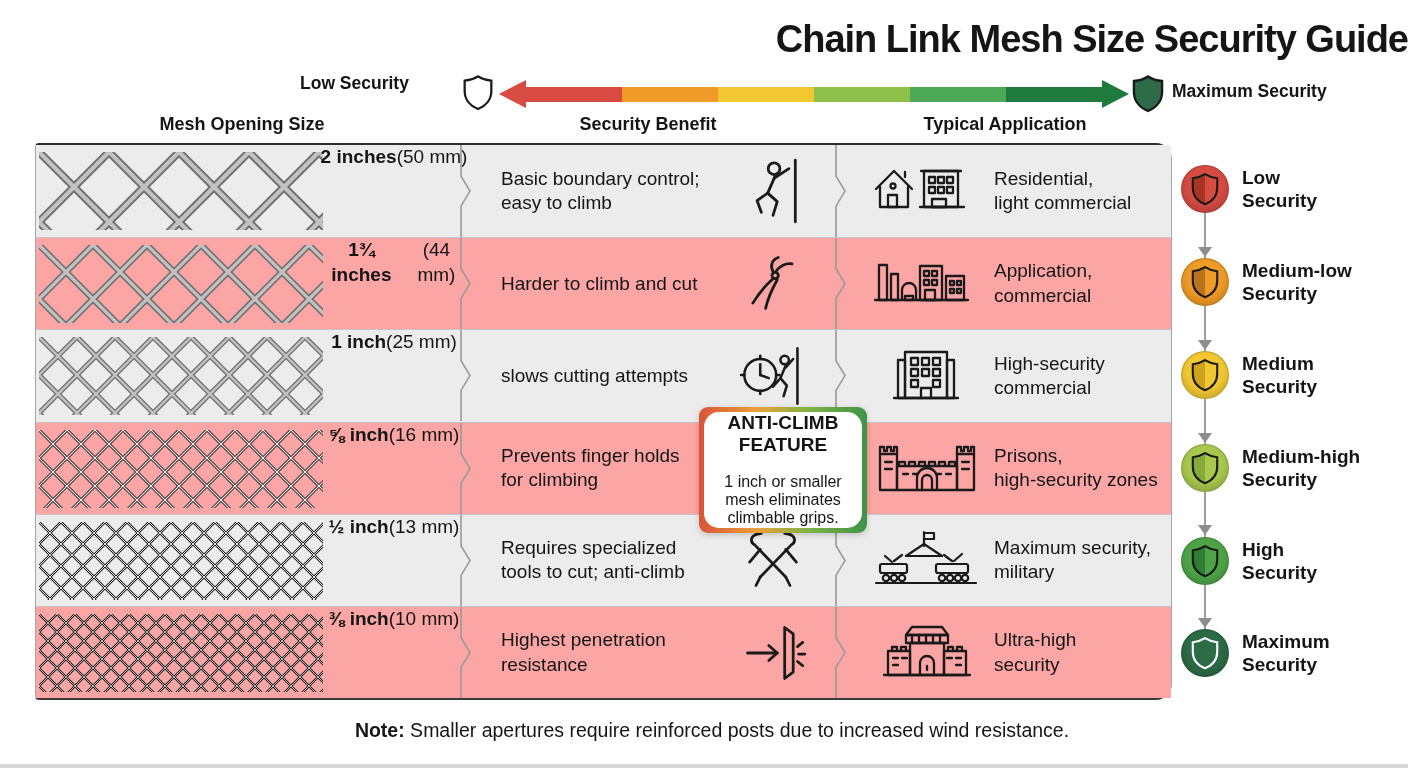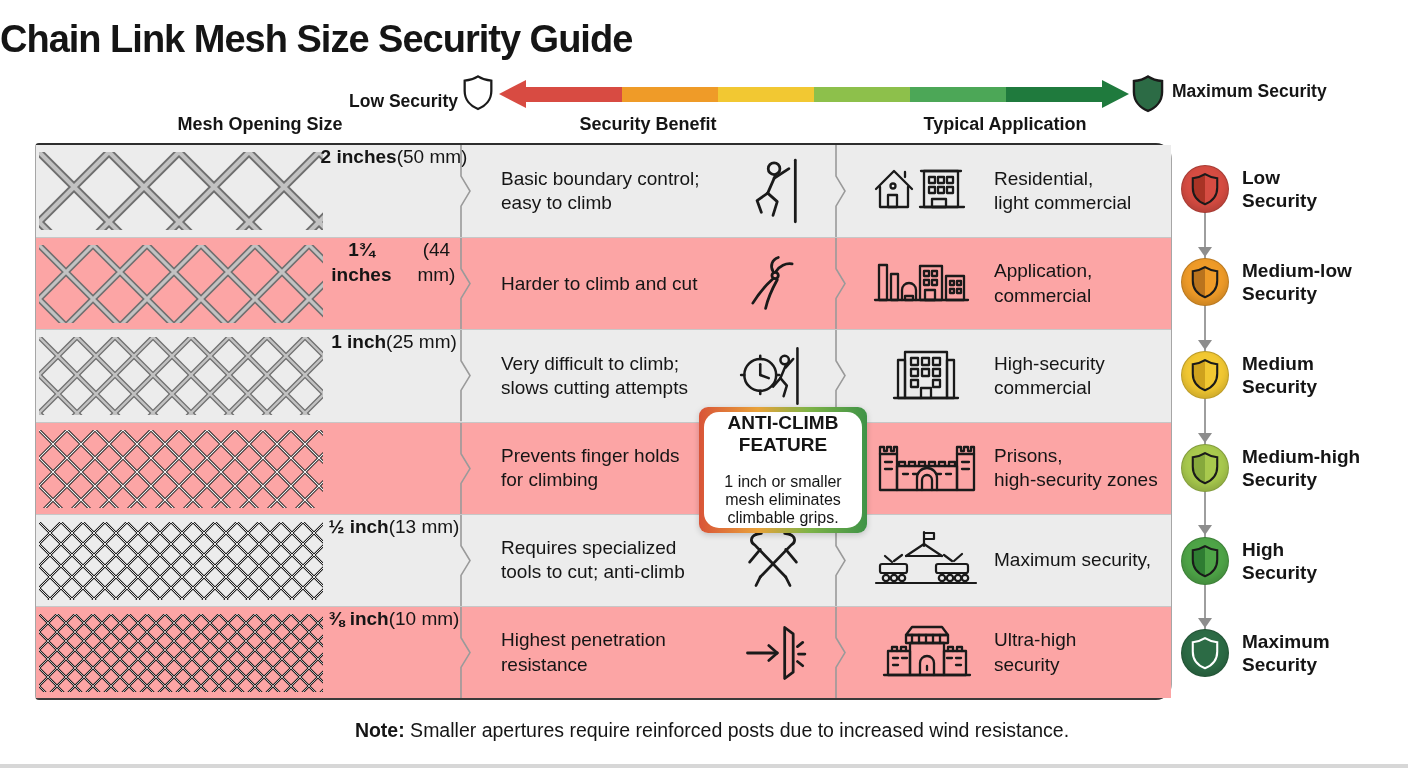--- a/index.html
+++ b/index.html
@@ -1,20 +1,20 @@
 <!DOCTYPE html>
 <html><head>
 <meta charset="utf-8">
 <style>
   html,body{margin:0;padding:0;}
   body{width:1408px;height:768px;background:#ffffff;font-family:"Liberation Sans",sans-serif;color:#151515;position:relative;overflow:hidden;}
   .abs{position:absolute;}
   
-  .title{left:0;right:0;top:18px;text-align:left;font-size:38px;font-weight:bold;letter-spacing:-1px;}
-  .scale-label-left{left:300px;top:91px;width:158px;text-align:right;font-size:17.5px;font-weight:bold;}
+  .title{left:0;right:0;top:18px;text-align:right;font-size:38px;font-weight:bold;letter-spacing:-1px;}
+  .scale-label-left{left:300px;top:73px;width:158px;font-size:17.5px;font-weight:bold;}
   .scale-label-right{left:1172px;top:81px;width:220px;font-size:17.5px;font-weight:bold;}
   .scale-shield{top:75px;}
   .scale-arrow{left:499px;top:80px;width:630px;height:28px;display:flex;align-items:center;}
   .ah{width:0;height:0;border-top:14px solid transparent;border-bottom:14px solid transparent;}
   .ah-left{border-right:27px solid #d84b42;}
   .ah-right{border-left:27px solid #1f7a3d;}
   .scale-body{flex:1;height:15px;}
   
   .col-head{top:114px;width:320px;text-align:center;font-size:18px;font-weight:bold;}
   
@@ -60,21 +60,21 @@
 <div class="abs scale-arrow">
   <div class="ah ah-left" style="border-right-color: rgb(216, 75, 66);"></div>
   <div class="scale-body" style="background: linear-gradient(90deg, rgb(216, 75, 66) 0%, rgb(216, 75, 66) 16.67%, rgb(239, 155, 40) 16.67%, rgb(239, 155, 40) 33.33%, rgb(242, 200, 50) 33.33%, rgb(242, 200, 50) 50%, rgb(141, 192, 75) 50%, rgb(141, 192, 75) 66.67%, rgb(76, 167, 87) 66.67%, rgb(76, 167, 87) 83.33%, rgb(31, 122, 61) 83.33%, rgb(31, 122, 61) 100%);"></div>
   <div class="ah ah-right" style="border-left-color: rgb(31, 122, 61);"></div>
 </div>
 <svg class="abs scale-shield" style="left:1131px;" width="34" height="38" viewBox="0 0 24 27">
   <path d="M12 1 C9.2 2.8 5.6 3.9 2 4.3 L2 12 C2 18.4 6.2 23.2 12 25.5 C17.8 23.2 22 18.4 22 12 L22 4.3 C18.4 3.9 14.8 2.8 12 1 Z" fill="#2c6b45" stroke="#1a1a1a" stroke-width="1.7"></path>
 </svg>
 <div class="abs scale-label-right">Maximum Security</div>
 
-<div class="abs col-head" style="left:100px;">Mesh Opening Size</div>
+<div class="abs col-head" style="left:82px;">Mesh Opening Size</div>
 <div class="abs col-head" style="left:488px;">Security Benefit</div>
 <div class="abs col-head" style="left:845px;">Typical Application</div>
 
 <div class="abs table">
 
   <div class="row shade">
     <div class="mesh">
       <svg width="284" height="78">
           <defs>
             <pattern id="m1" width="70" height="70" patternUnits="userSpaceOnUse">
@@ -208,21 +208,20 @@
         </svg>
     </div>
     <div class="sizebox">
       <div class="size-in">1 inch</div>
       <div class="size-mm">(25 mm)</div>
     </div>
     <svg class="chev chev1" viewBox="0 0 26 92" preserveAspectRatio="none">
         <path d="M13 0 V31 L22 46 L13 61 V92" fill="none" stroke="#9a9a9a" stroke-width="1.6"></path>
       </svg>
     <div class="benefit">
-      <div>Very difficult to climb;</div>
       <div>slows cutting attempts</div>
     </div>
     <div class="bicon">
       <svg width="68" height="68" viewBox="0 0 64 64" fill="none" stroke="#1a1a1a" stroke-width="2.4" stroke-linecap="round" stroke-linejoin="round">
         <circle cx="20" cy="31" r="15"></circle>
           <path d="M20 31 V21"></path>
           <path d="M20 31 L28 34"></path>
           <path d="M20 16 V13 M35 31 H38 M20 46 V49 M5 31 H2"></path>
         <path d="M55 6 V58"></path>
           <circle cx="43" cy="17" r="4"></circle>
@@ -262,20 +261,24 @@
     <div class="mesh">
       <svg width="284" height="78">
           <defs>
             <pattern id="m4" width="28" height="28" patternUnits="userSpaceOnUse">
               <path d="M0 0 L28 28 M28 0 L0 28" stroke="#1c1c1c" stroke-width="3"></path>
               <path d="M0 0 L28 28 M28 0 L0 28" stroke="#fafafa" stroke-width="1.1"></path>
             </pattern>
           </defs>
           <rect width="284" height="78" fill="url(#m4)"></rect>
         </svg>
+    </div>
+    <div class="sizebox">
+      <div class="size-in">⅝ inch</div>
+      <div class="size-mm">(16 mm)</div>
     </div>
     <svg class="chev chev1" viewBox="0 0 26 92" preserveAspectRatio="none">
         <path d="M13 0 V31 L22 46 L13 61 V92" fill="none" stroke="#9a9a9a" stroke-width="1.6"></path>
       </svg>
     <div class="benefit">
       <div>Prevents finger holds</div>
       <div>for climbing</div>
     </div>
     <svg class="chev chev2" viewBox="0 0 26 92" preserveAspectRatio="none">
         <path d="M13 0 V31 L22 46 L13 61 V92" fill="none" stroke="#9a9a9a" stroke-width="1.6"></path>
@@ -355,20 +358,21 @@
           <rect x="64" y="36" width="32" height="9" rx="2"></rect>
           <circle cx="70" cy="50" r="3.2"></circle>
           <circle cx="78" cy="50" r="3.2"></circle>
           <circle cx="86" cy="50" r="3.2"></circle>
           <circle cx="93" cy="50" r="3.2"></circle>
         <path d="M4 55 H104"></path>
       </svg>
     </div>
     <div class="app">
       <div>Maximum security,</div>
+      <div>military</div>
     </div>
   </div>
 
   <div class="row plain">
     <div class="mesh">
       <svg width="284" height="78">
           <defs>
             <pattern id="m6" width="18" height="18" patternUnits="userSpaceOnUse">
               <path d="M0 0 L18 18 M18 0 L0 18" stroke="#1c1c1c" stroke-width="2.3"></path>
               <path d="M0 0 L18 18 M18 0 L0 18" stroke="#fafafa" stroke-width="0.7"></path>

